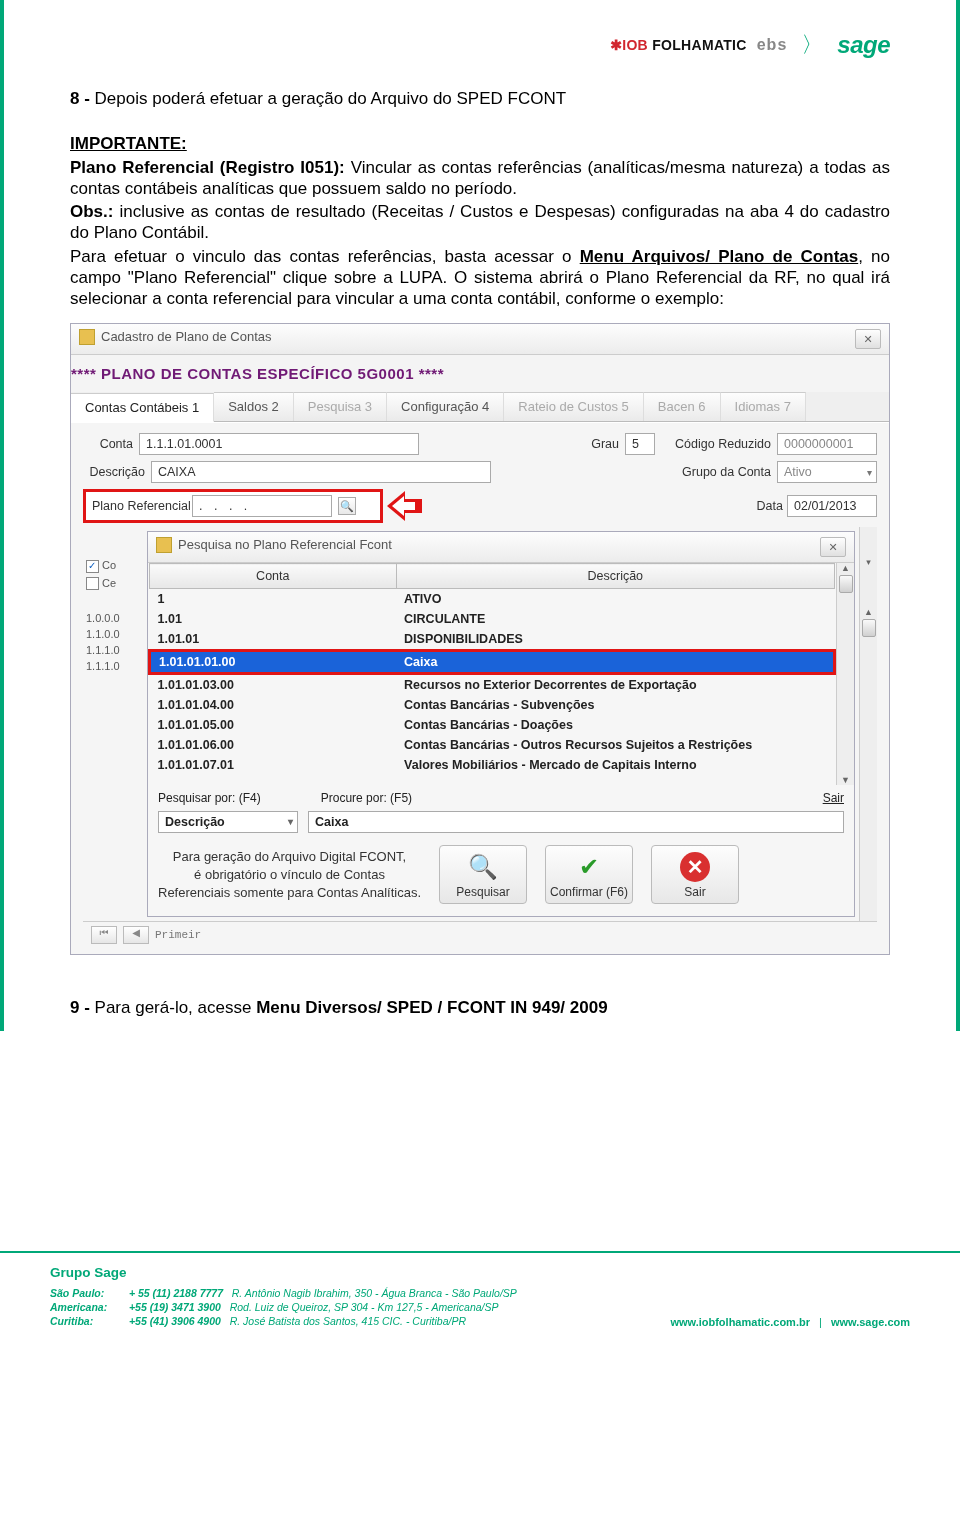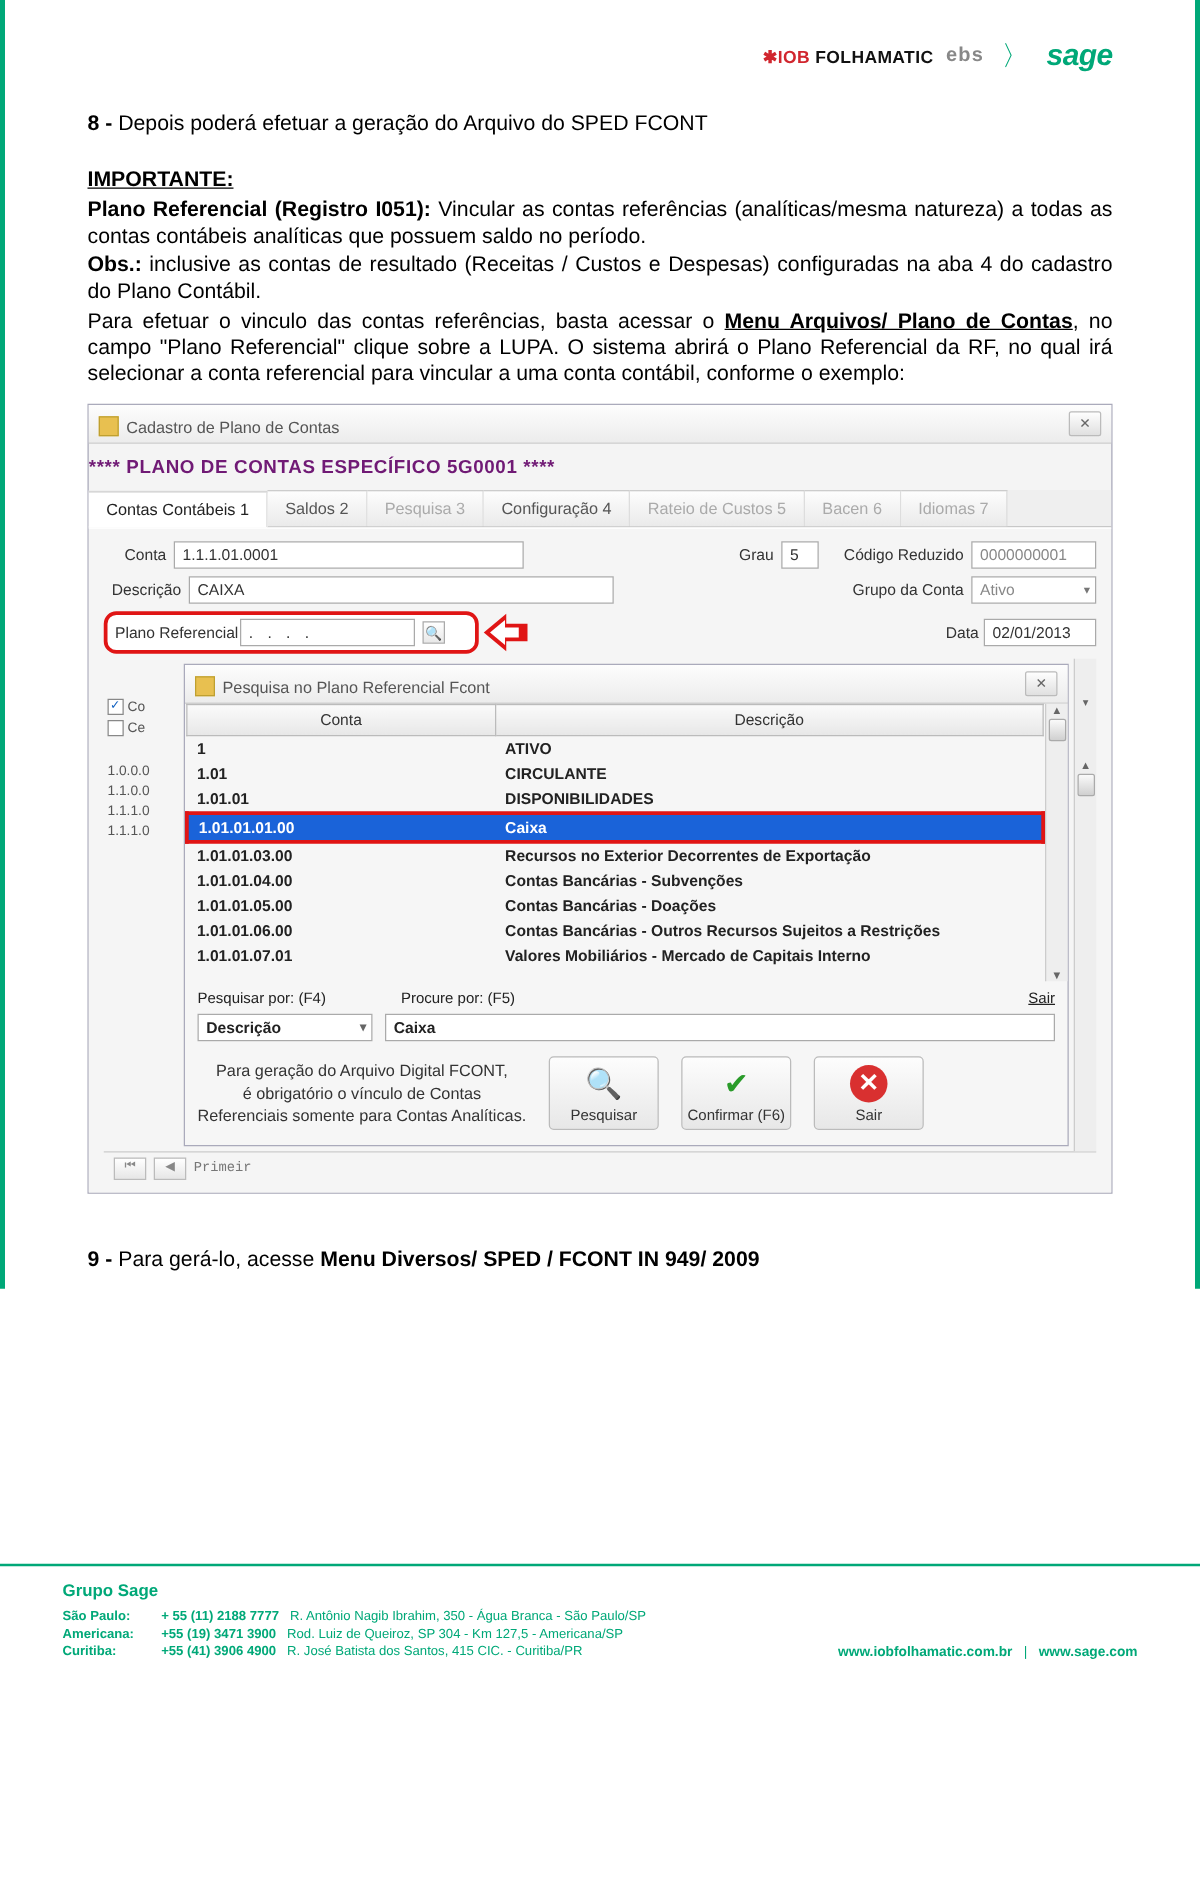--- a/index.html
+++ b/index.html
@@ -17,21 +17,21 @@
   .brand-sage { color:#00a878; font-weight:bold; font-size:24px; letter-spacing:-0.5px; font-style:italic;}
 
   .body-text p { font-size:17px; line-height:1.25; margin-bottom:2px; text-align:justify;}
   .body-text .bold { font-weight:bold; }
   .body-text .uline { text-decoration:underline; }
 
   .gap-lg { height:22px; }
 
   
   .win { border:1px solid #aab; background:#f4f4f4; font-size:13px; color:#222; width:100%; margin:14px 0 20px 0; }
-  .win-title { display:flex; align-items:flex-end; padding:5px 8px; background:linear-gradient(#fdfdfd,#ececec); border-bottom:1px solid #ccc; }
+  .win-title { display:flex; align-items:flex-start; padding:5px 8px; background:linear-gradient(#fdfdfd,#ececec); border-bottom:1px solid #ccc; }
   .win-title .icon-sq { width:16px; height:16px; background:#e8c050; border:1px solid #bfa030; margin-right:6px; display:inline-block; }
   .win-title .tt { flex:1; color:#555;}
   .win-title .close-x { width:26px; height:20px; border:1px solid #bbb; background:linear-gradient(#fefefe,#e0e0e0); text-align:center; font-size:11px; line-height:18px; color:#666; border-radius:2px;}
   .banner { text-align:left; font-weight:bold; color:#701a75; padding:10px 0; font-size:15px; letter-spacing:0.5px;}
   .tabs { display:flex; border-bottom:1px solid #bbb; background:#efefef;}
   .tab { padding:6px 14px; font-size:13px; color:#555; border-right:1px solid #ddd; border-top:1px solid #ccc; background:linear-gradient(#fdfdfd,#eaeaea); }
   .tab.active { background:#fff; border-bottom:1px solid #fff; position:relative; top:1px; color:#222;}
   .tab.disabled { color:#aaa; }
 
   .form-area { padding:10px 12px 6px 12px; background:#f5f5f5; border-top:1px solid #fff;}
@@ -79,21 +79,21 @@
   .ic-x { color:#fff; background:#d93030; border-radius:50%; width:30px; height:30px; line-height:30px; text-align:center; font-size:20px; font-weight:bold;}
 
   .nav-strip { display:flex; align-items:center; padding:4px 8px; gap:6px; border-top:1px solid #ccc;}
   .nav-strip .navbtn { width:26px; height:18px; border:1px solid #bbb; background:linear-gradient(#fff,#e6e6e6); font-size:10px; text-align:center; color:#888;}
   .nav-strip .lbl { font-size:11px; color:#777;font-family:Liberation Mono, monospace;}
   .nav-strip .spacer { flex:1;}
 
   
   .footer { border-top:2px solid #00a878; margin-top:220px; padding:12px 50px 18px 50px; display:flex; align-items:flex-end; justify-content:space-between;}
   .footer .grp { font-weight:bold; color:#00a878; font-size:13.5px; margin-bottom:6px; display:block;}
-  .footer .cols { display:flex; gap:18px; font-size:10.5px; color:#555;}
+  .footer .cols { display:flex; gap:18px; font-size:10.5px; color:#555;font-style:italic;}
   .footer .city { font-weight:bold; color:#00a878; display:inline-block; width:76px;}
   .footer .ph { color:#00a878; font-weight:bold;}
   .footer .addr-row { line-height:1.35;}
   .footer .links { font-size:11px; }
   .footer .links .l1 { color:#00a878; font-weight:bold;}
   .footer .links .sep { color:#00a878; margin:0 6px; }
 
   .outer-scrollbar { width:18px; background:#eee; border-left:1px solid #ccc;}
 </style>
 </head>
@@ -148,21 +148,21 @@
         <span class="fbox ro" style="width:100px">0000000001</span>
       </div>
       <div class="frow">
         <span class="flabel" style="width:62px">Descrição</span>
         <span class="fbox" style="flex:1; max-width:340px">CAIXA</span>
         <span class="flabel" style="width:110px; margin-left:auto">Grupo da Conta</span>
         <span class="fbox sel caret ro" style="width:100px; padding-right:18px">Ativo</span>
       </div>
 
       <div style="display:flex; align-items:center; gap:4px; margin-bottom:4px;">
-        <div class="highlight-row" style="flex:0 0 auto; width:300px;border-radius:10px;">
+        <div class="highlight-row" style="flex:0 0 auto; width:300px;">
           <span class="flabel" style="width:100px; text-align:left">Plano Referencial</span>
           <span class="fbox" style="width:140px; border:1px solid #aaa; letter-spacing:4px;">. . . .</span>
           <span class="lupa">🔍</span>
         </div>
         <div class="arrow-left">
           <span class="arrow-inner"></span>
             <span class="arrow-inner2"></span>
         </div>
         <div style="flex:1"></div>
         <span class="flabel" style="width:36px">Data</span>

